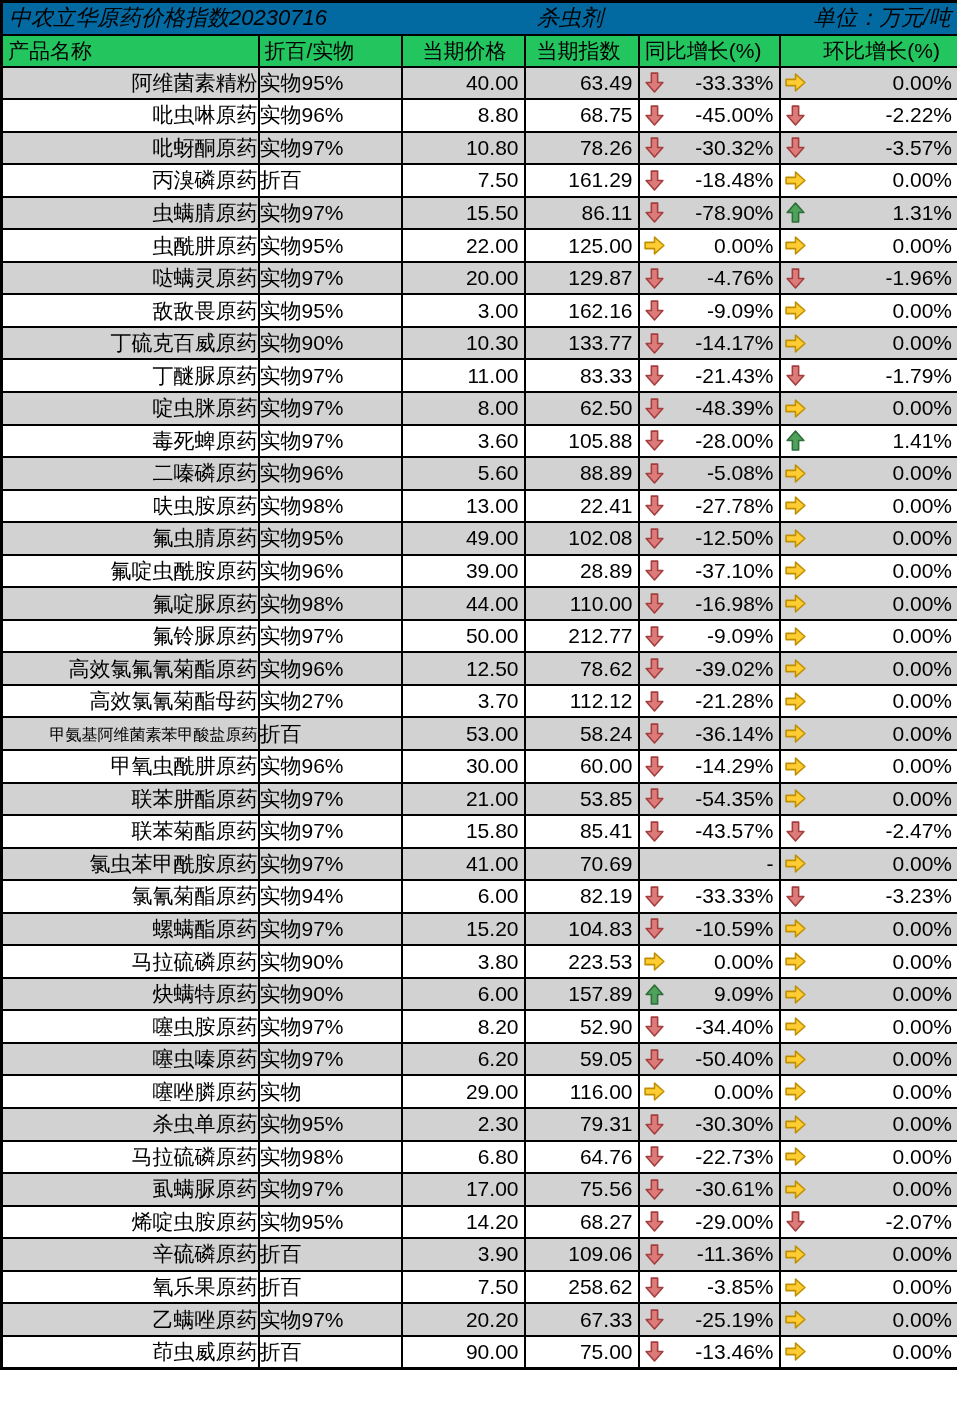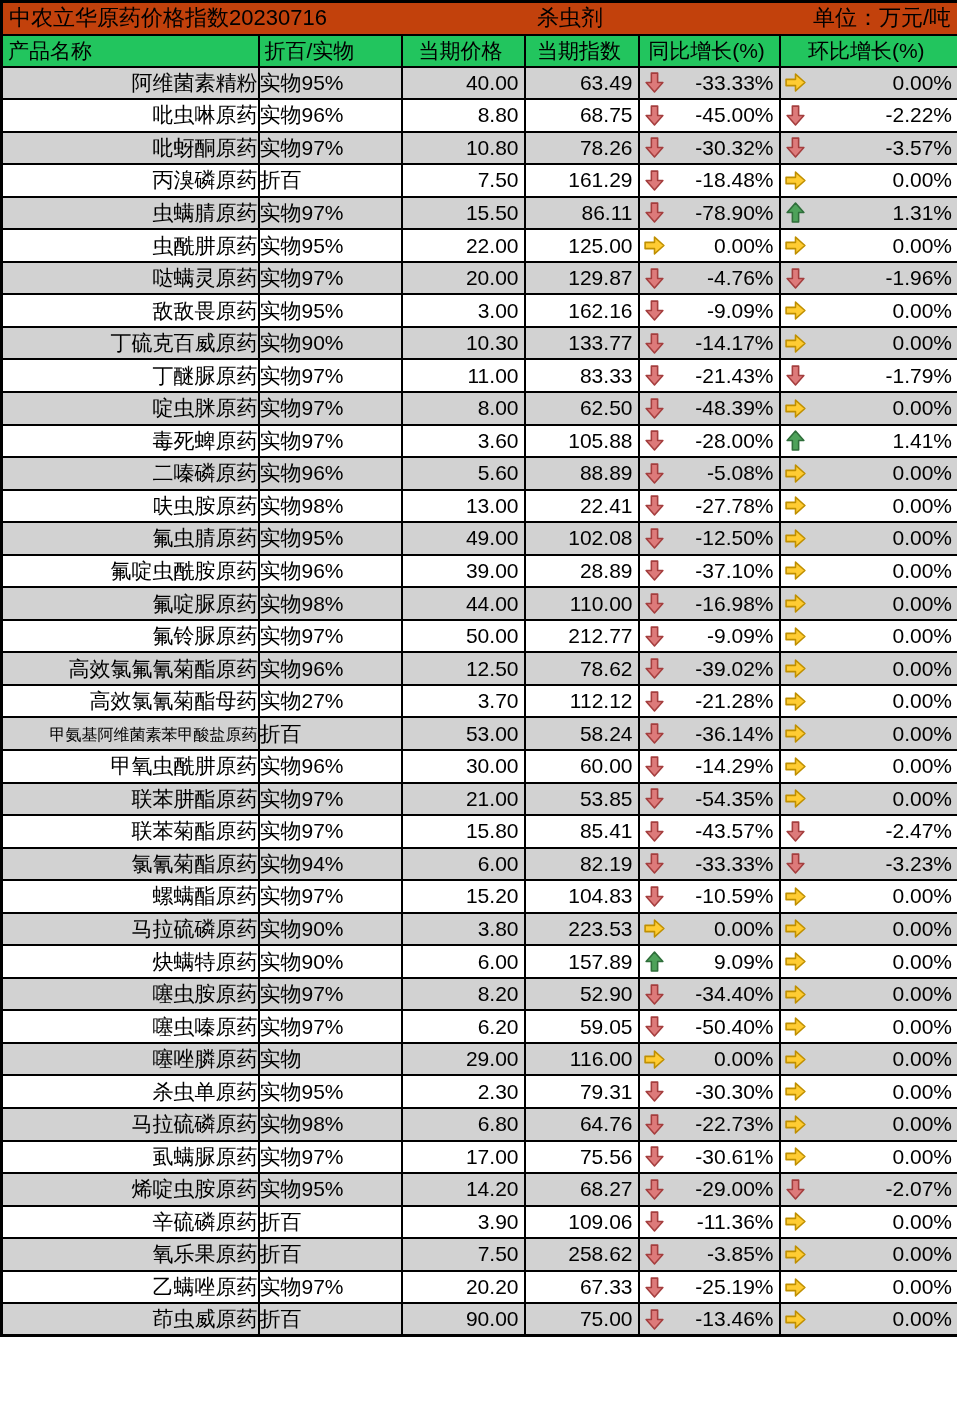--- a/index.html
+++ b/index.html
@@ -18,32 +18,32 @@
     border:2px solid #000;
     padding:0;
     font-size:21px;
     font-weight:normal;
     overflow:hidden;
     white-space:nowrap;
     box-sizing:border-box;
   }
   tr.title-row td{
     height:33px;
-    background:#c2410c;
-    border-left:none;border-right:none;
+    background:#0369a1;
+    border-left:none;border-right:none;font-style:italic;
   }
   .title-flex{
     display:flex;align-items:center;justify-content:space-between;
     padding:0 6px;font-size:22px;
   }
   tr.col-header-row th{
     height:32px;background:#22c55e;text-align:left;
     padding-left:5px;font-size:21px;
   }
-  tr.col-header-row th.num{text-align:center;padding-left:0;padding-right:5px;}
+  tr.col-header-row th.num{text-align:right;padding-left:0;padding-right:17px;}
   tbody td{height:32.55px;background:#ffffff;}
   tbody tr:nth-child(odd) td{background:#d2d2d2;}
   td.name-cell{padding-left:5px;text-align:right;}
   td.name-cell .small{font-size:16px;}
   td.spec-cell{padding-left:0;text-align:left;}
   td.num-cell{text-align:right;padding-right:5px;}
   td.trend-cell .trend-wrap{
     display:flex;align-items:center;justify-content:space-between;
     padding:0 5px 0 3px;height:100%;
   }
@@ -700,20 +700,42 @@
             <span class="arrow-box">
               <svg width="23" height="23" viewBox="0 0 22 22">
                 <path d="M8 2 L14 2 L14 11 L19 11 L11 20 L3 11 L8 11 Z" fill="#dd7a7a" stroke="#a43e3e" stroke-width="1.5" stroke-linejoin="round"></path>
               </svg>
             </span>
             <span class="trend-val">-2.47%</span>
           </div>
     </td>
   </tr>
       <tr>
+    <td class="name-cell"><span>氯虫苯甲酰胺原药</span></td>
+    <td class="spec-cell">实物97%</td>
+    <td class="num-cell">41.00</td>
+    <td class="num-cell">70.69</td>
+    <td class="trend-cell">
+      <div class="trend-wrap">
+            <span class="arrow-box"></span>
+            <span class="trend-val">-</span>
+          </div>
+    </td>
+    <td class="trend-cell">
+      <div class="trend-wrap">
+            <span class="arrow-box">
+              <svg width="23" height="23" viewBox="0 0 22 22">
+                <path d="M2 8 L11 8 L11 3 L20 11 L11 19 L11 14 L2 14 Z" fill="#ffcc33" stroke="#bf8f00" stroke-width="1.5" stroke-linejoin="round"></path>
+              </svg>
+            </span>
+            <span class="trend-val">0.00%</span>
+          </div>
+    </td>
+  </tr>
+      <tr>
     <td class="name-cell"><span>氯氰菊酯原药</span></td>
     <td class="spec-cell">实物94%</td>
     <td class="num-cell">6.00</td>
     <td class="num-cell">82.19</td>
     <td class="trend-cell">
       <div class="trend-wrap">
             <span class="arrow-box">
               <svg width="23" height="23" viewBox="0 0 22 22">
                 <path d="M8 2 L14 2 L14 11 L19 11 L11 20 L3 11 L8 11 Z" fill="#dd7a7a" stroke="#a43e3e" stroke-width="1.5" stroke-linejoin="round"></path>
               </svg>

